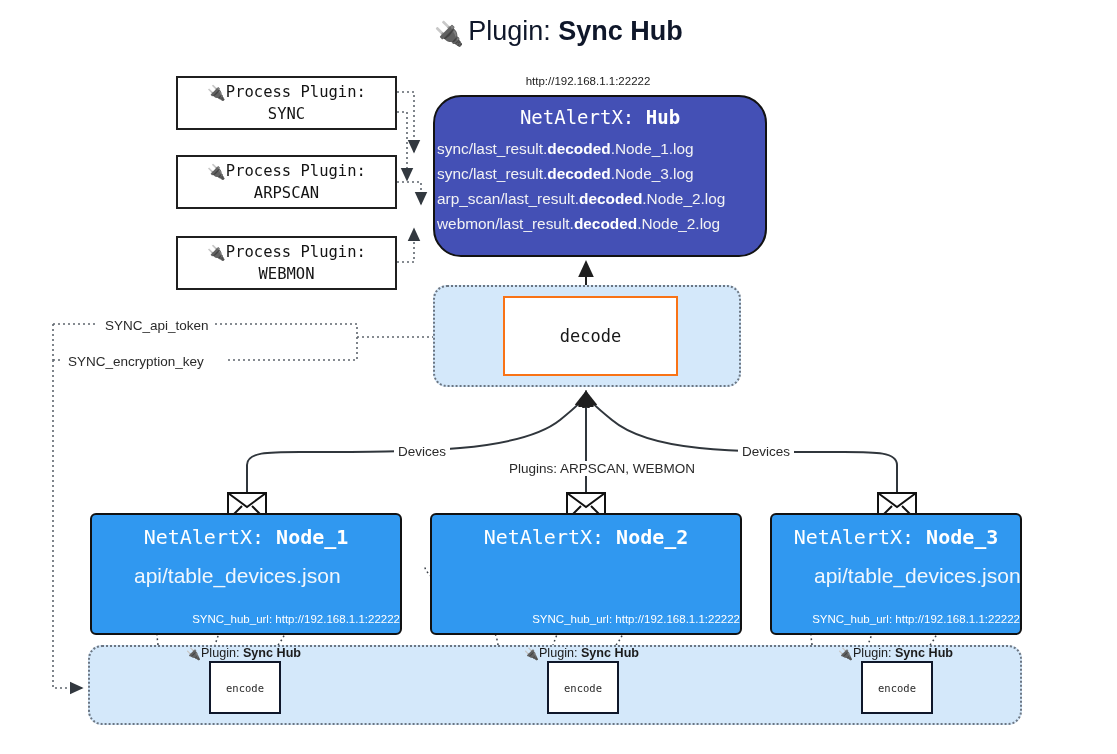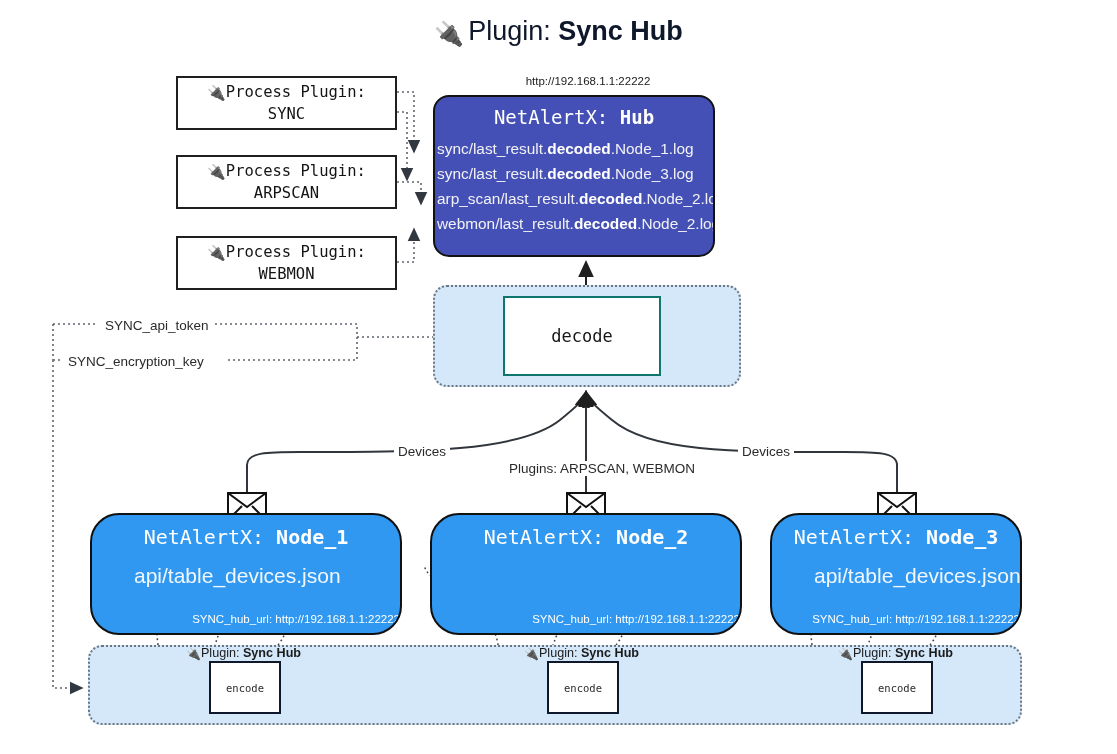--- a/index.html
+++ b/index.html
@@ -88,25 +88,25 @@
     text-align: center;
     font-size: 11.5px;
     font-weight: normal;
     color: #1b1b1b;
   }
   #hub-box {
     position: absolute;
     box-sizing: border-box;
     left: 433px;
     top: 95px;
-    width: 282px;
+    width: 334px;
     height: 162px;
     background: #4450b5;
     border: 2px solid #121212;
-    border-radius: 16px;
+    border-radius: 28px;
     padding: 9px 6px 8px 6px;
     overflow: hidden;
   }
   #hub-box .hub-title {
     text-align: center;
     color: #ffffff;
     font-family: "DejaVu Sans Mono", "Liberation Mono", monospace;
     font-size: 19px;
     margin-bottom: 9px;
     white-space: nowrap;
@@ -131,39 +131,39 @@
     height: 102px;
     background: #d4e8fa;
     border: 2px dotted #6b7683;
     border-radius: 14px;
   }
   #decode-box {
     position: absolute;
     box-sizing: border-box;
     left: 503px;
     top: 296px;
-    width: 158px;
+    width: 175px;
     height: 80px;
     background: #ffffff;
-    border: 2px solid #0f766e;
+    border: 2px solid #f97316;
     display: flex;
     align-items: center;
     justify-content: center;
     font-family: "DejaVu Sans Mono", "Liberation Mono", monospace;
     font-size: 17px;
     color: #171717;
   }
 
   
   .node-box {
     position: absolute;
     box-sizing: border-box;
     background: #3098f0;
     border: 2px solid #111111;
-    border-radius: 29px;
+    border-radius: 6px;
     overflow: hidden;
     padding-top: 10px;
   }
   .node-box .node-title {
     text-align: center;
     color: #ffffff;
     font-family: "DejaVu Sans Mono", "Liberation Mono", monospace;
     font-size: 20px;
     white-space: nowrap;
   }

